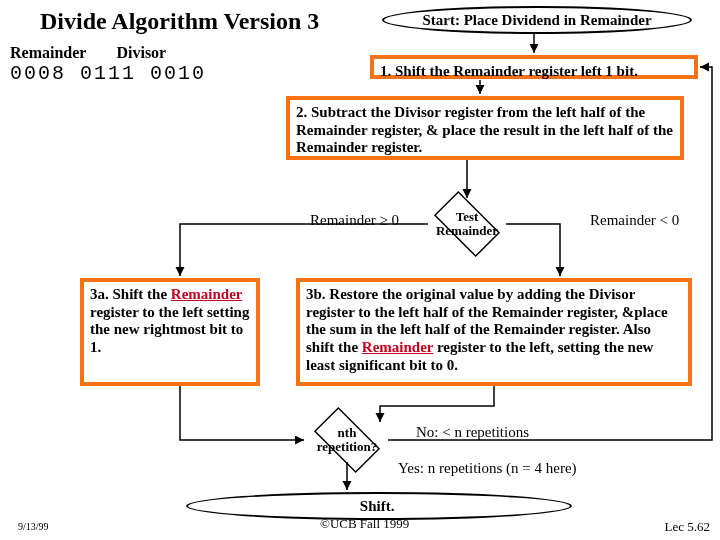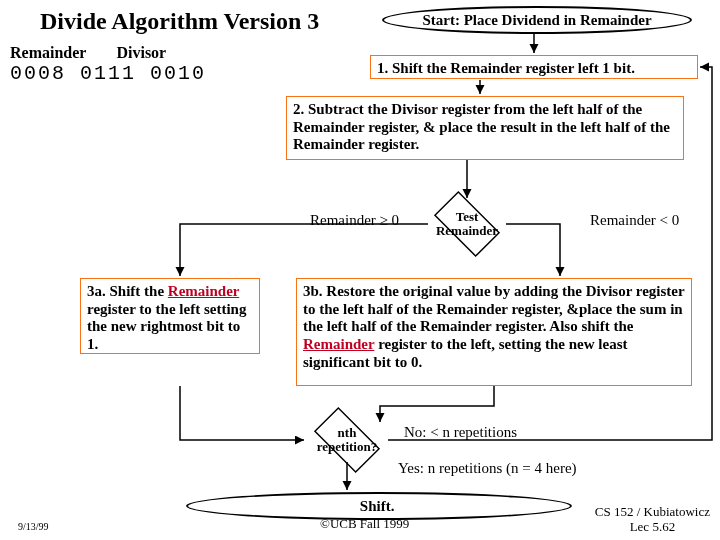--- a/index.html
+++ b/index.html
@@ -27,21 +27,21 @@
   .reg-labels .d { display: inline-block; margin-left: 26px; }
   .reg-values {
     position: absolute;
     top: 62px; left: 10px;
     font-family: "Courier New", monospace;
     font-size: 20px;
     letter-spacing: 2px;
   }
   .box {
     position: absolute;
-    border: 1px solid #f97316;
+    border: 4px solid #f97316;
     background: #fff;
     padding: 4px 6px;
     font-size: 15px;
     line-height: 1.18;
   }
   .oval {
     position: absolute;
     border: 2px solid #000;
     background: #fff;
     border-radius: 50% / 50%;
@@ -87,21 +87,21 @@
     position: absolute;
     bottom: 6px; right: 10px;
     font-size: 13px;
     text-align: left;
     line-height: 1.1;
   }
   
   #start { top: 6px; left: 382px; width: 310px; height: 28px; font-weight: bold; }
   #step1 { top: 55px; left: 370px; width: 328px; height: 24px; font-weight: bold; }
   #step2 { top: 96px; left: 286px; width: 398px; height: 64px; font-weight: bold; }
-  #step3a { top: 278px; left: 80px; width: 180px; height: 76px; font-weight: bold; }
+  #step3a { top: 278px; left: 80px; width: 180px; height: 108px; font-weight: bold; }
   #step3b { top: 278px; left: 296px; width: 396px; height: 108px; font-weight: bold; }
   #testd { top: 200px; left: 426px; }
   #nthd { top: 416px; left: 306px; }
   #done { top: 492px; left: 186px; width: 386px; height: 28px; font-weight: bold; font-size: 15px; }
   svg.arrows {
     position: absolute;
     inset: 0;
     width: 720px; height: 540px;
     pointer-events: none;
   }
@@ -144,31 +144,30 @@
 </div>
 
 <div id="step3b" class="box">
   <span>3b. Restore the original value by adding the Divisor register to the left half of the Remainder register, &amp;place the sum in the left half of the Remainder register. Also shift the </span><span class="redword">Remainder</span><span> register to the left, setting the new least significant bit to 0.</span>
 </div>
 
 <div id="nthd" class="diamond">
   <span>nth repetition?</span>
 </div>
 
-<div class="lbl" style="top:424px; left:404px;text-align:right;">No: &lt; n repetitions</div>
+<div class="lbl" style="top:424px; left:416px;text-align:right;">No: &lt; n repetitions</div>
 <div class="lbl" style="top:460px; left:398px;">Yes: n repetitions (n = 4 here)</div>
 
 <div id="done" class="oval">
   <span>Shift. </span>&nbsp;
 </div>
 
 <div class="footer-l">9/13/99</div>
 <div class="lbl" style="bottom:8px; left:320px; top:auto; font-size:13px;">©UCB Fall 1999</div>
 <div class="footer-r">
-  <div>CS 152 / Kubiatowicz</div>
   <div style="text-align:center;">Lec 5.62</div>
 </div>
 
 <svg class="arrows">
   <defs>
     <marker id="ah" markerWidth="8" markerHeight="8" refX="6" refY="3" orient="auto">
       <path d="M0,0 L6,3 L0,6 Z" fill="#000"></path>
     </marker>
   </defs>
 

